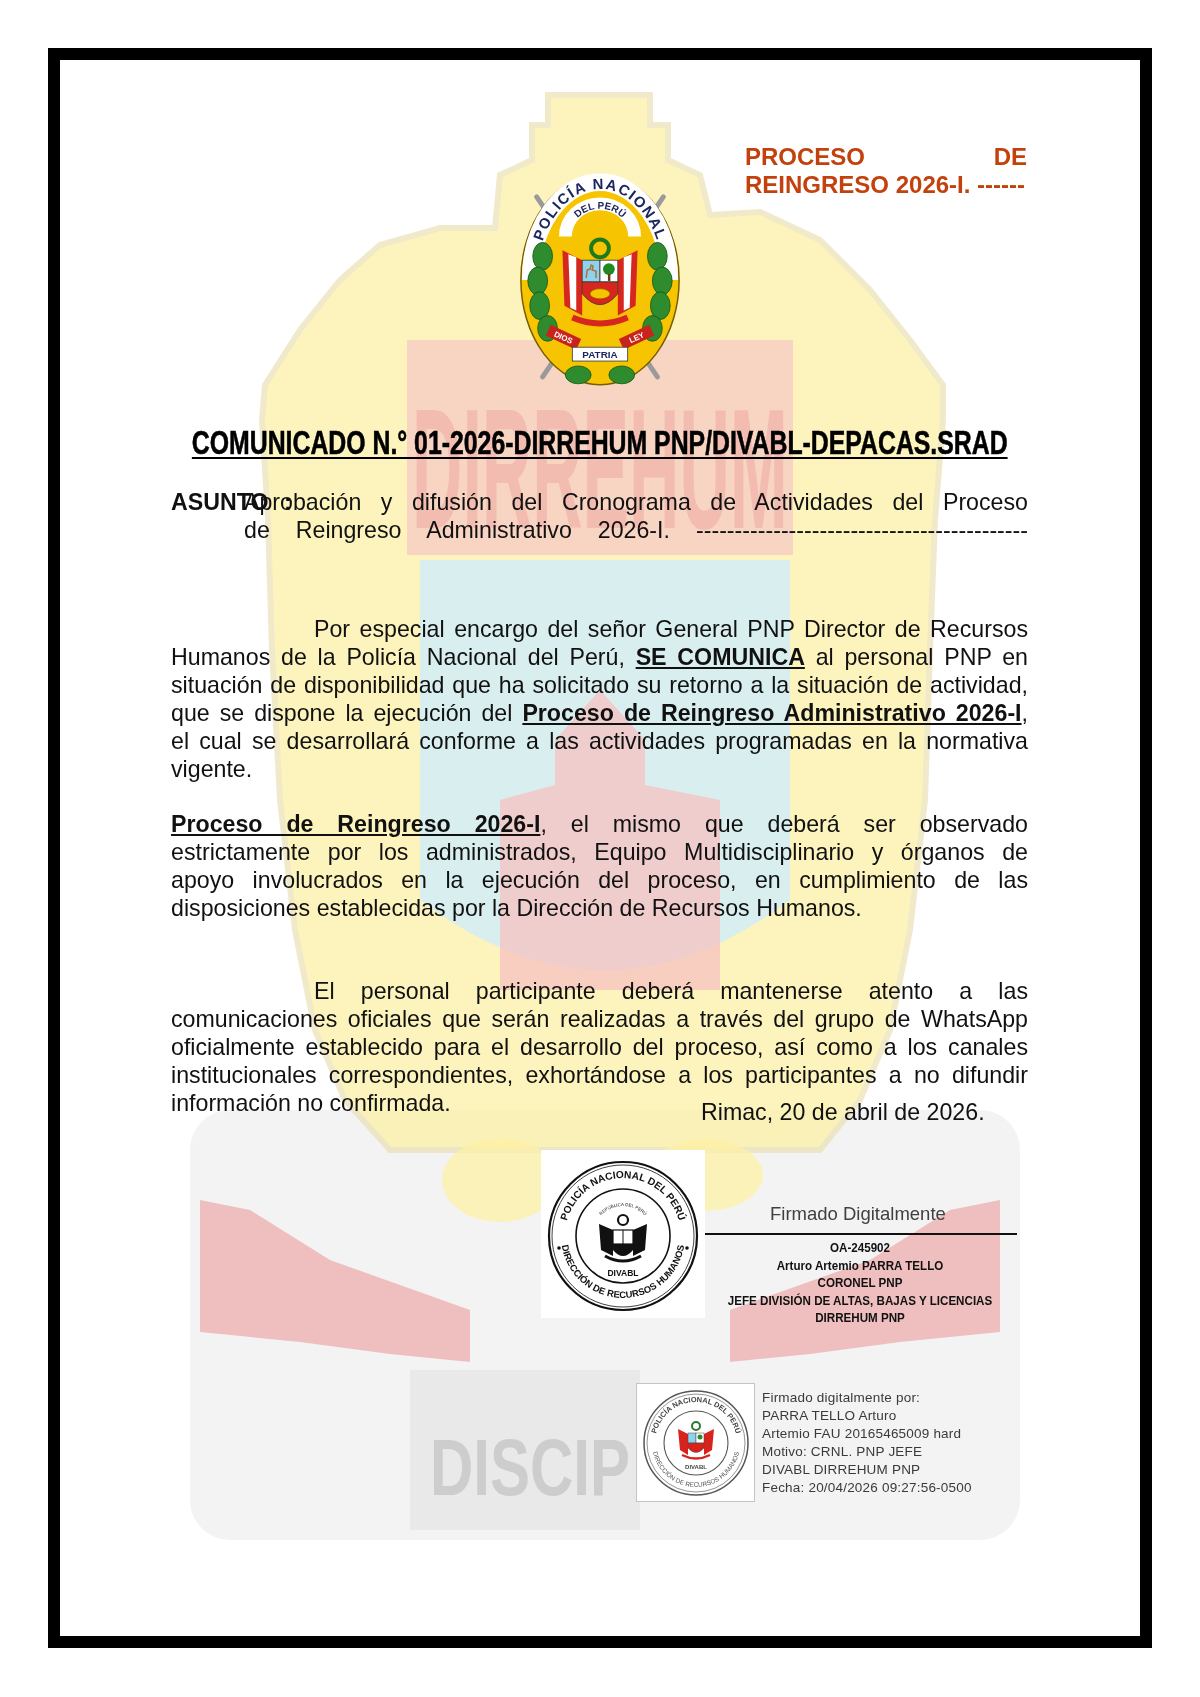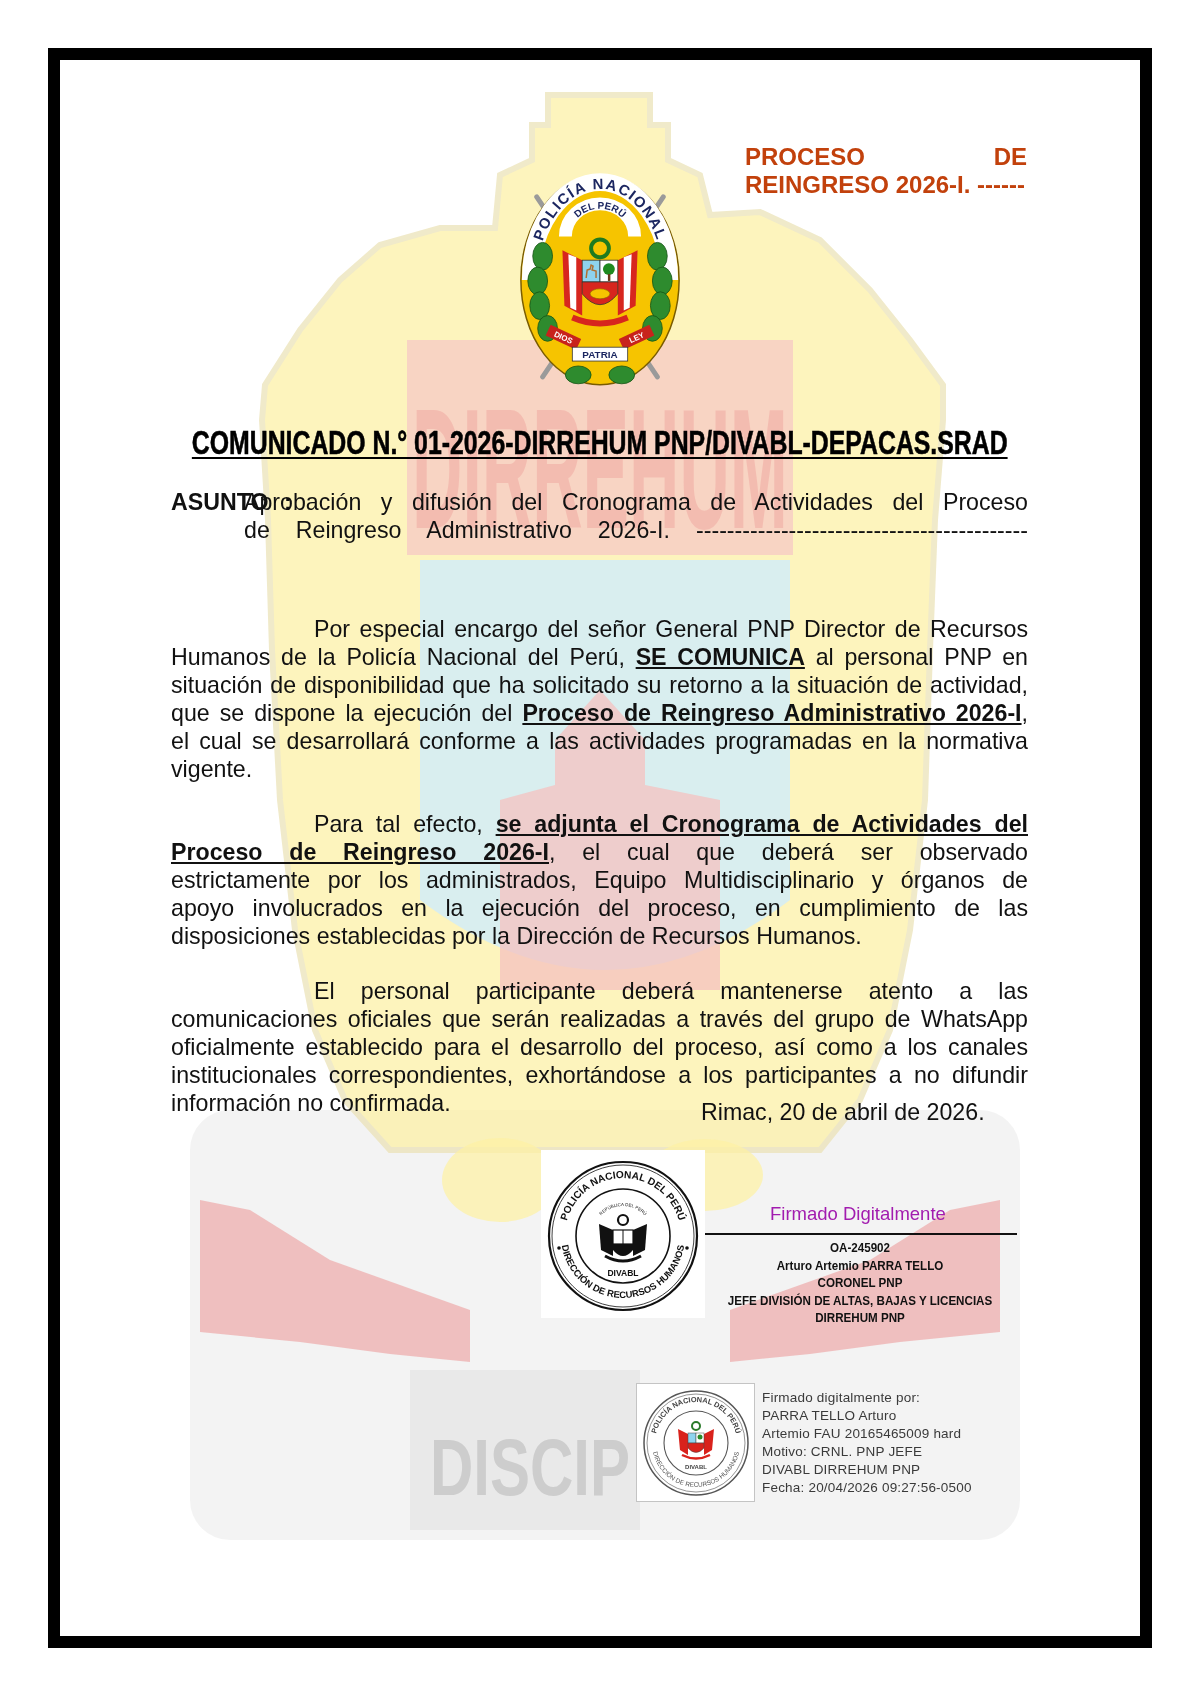--- a/index.html
+++ b/index.html
@@ -21,21 +21,21 @@
   .subject .label{position:absolute;left:0;top:0;font-weight:bold;}
   .subject .colon{position:absolute;left:113px;top:0;font-weight:bold;}
   .subject .lines{margin-left:73px;}
   .jl{text-align:justify;text-align-last:justify;height:28px;}
   .jl.last{text-align-last:left;}
   .para{left:171px;width:857px;font-size:23.2px;line-height:28px;margin-top:44px;}
   .para .jl.first{text-indent:143px;}
   .b{font-weight:bold;text-decoration:underline;}
   .date{left:701px;top:1098px;font-size:23.2px;line-height:28px;white-space:nowrap;}
   .seal1{left:541px;top:1150px;width:164px;height:168px;}
-  .caption{left:770px;top:1202px;font-size:18.5px;line-height:24px;color:#a21caf;white-space:nowrap;}
+  .caption{left:770px;top:1202px;font-size:18.5px;line-height:24px;color:#404040;white-space:nowrap;}
   .rule{left:705px;top:1233px;width:312px;height:2px;background:#111;}
   .sigblock{left:700px;top:1239px;width:320px;text-align:center;}
   .sig-inner{transform:scaleX(0.86);transform-origin:50% 0;font-weight:bold;font-size:13.5px;
              line-height:17.5px;color:#111;white-space:nowrap;}
   .seal2{left:636px;top:1383px;width:119px;height:119px;}
   .dsig-text{left:762px;top:1389px;font-size:13.5px;line-height:18px;color:#3a3a3a;
              letter-spacing:0.2px;white-space:nowrap;}
 </style>
 </head>
 <body>
@@ -140,22 +140,21 @@
 <div class="abs para" style="top:571px">
   <div class="jl first"><span>Por especial encargo del señor General PNP Director de Recursos</span></div>
   <div class="jl"><span>Humanos de la Policía Nacional del Perú, </span><span class="b">SE COMUNICA</span><span> al personal PNP en</span></div>
   <div class="jl"><span>situación de disponibilidad que ha solicitado su retorno a la situación de actividad,</span></div>
   <div class="jl"><span>que se dispone la ejecución del </span><span class="b">Proceso de Reingreso Administrativo 2026-I</span><span>,</span></div>
   <div class="jl"><span>el cual se desarrollará conforme a las actividades programadas en la normativa</span></div>
   <div class="jl last"><span>vigente.</span></div>
 </div>
 
 <div class="abs para" style="top:766px">
-  <div class="jl first"><span>Para tal efecto, </span><span class="b">se adjunta el Cronograma de Actividades del</span></div>
-  <div class="jl"><span class="b">Proceso de Reingreso 2026-I</span><span>, el cual que deberá ser observado</span></div>
+  <div class="jl"><span class="b">Proceso de Reingreso 2026-I</span><span>, el mismo que deberá ser observado</span></div>
   <div class="jl"><span>estrictamente por los administrados, Equipo Multidisciplinario y órganos de</span></div>
   <div class="jl"><span>apoyo involucrados en la ejecución del proceso, en cumplimiento de las</span></div>
   <div class="jl last"><span>disposiciones establecidas por la Dirección de Recursos Humanos.</span></div>
 </div>
 
 <div class="abs para" style="top:933px">
   <div class="jl first"><span>El personal participante deberá mantenerse atento a las</span></div>
   <div class="jl"><span>comunicaciones oficiales que serán realizadas a través del grupo de WhatsApp</span></div>
   <div class="jl"><span>oficialmente establecido para el desarrollo del proceso, así como a los canales</span></div>
   <div class="jl"><span>institucionales correspondientes, exhortándose a los participantes a no difundir</span></div>

